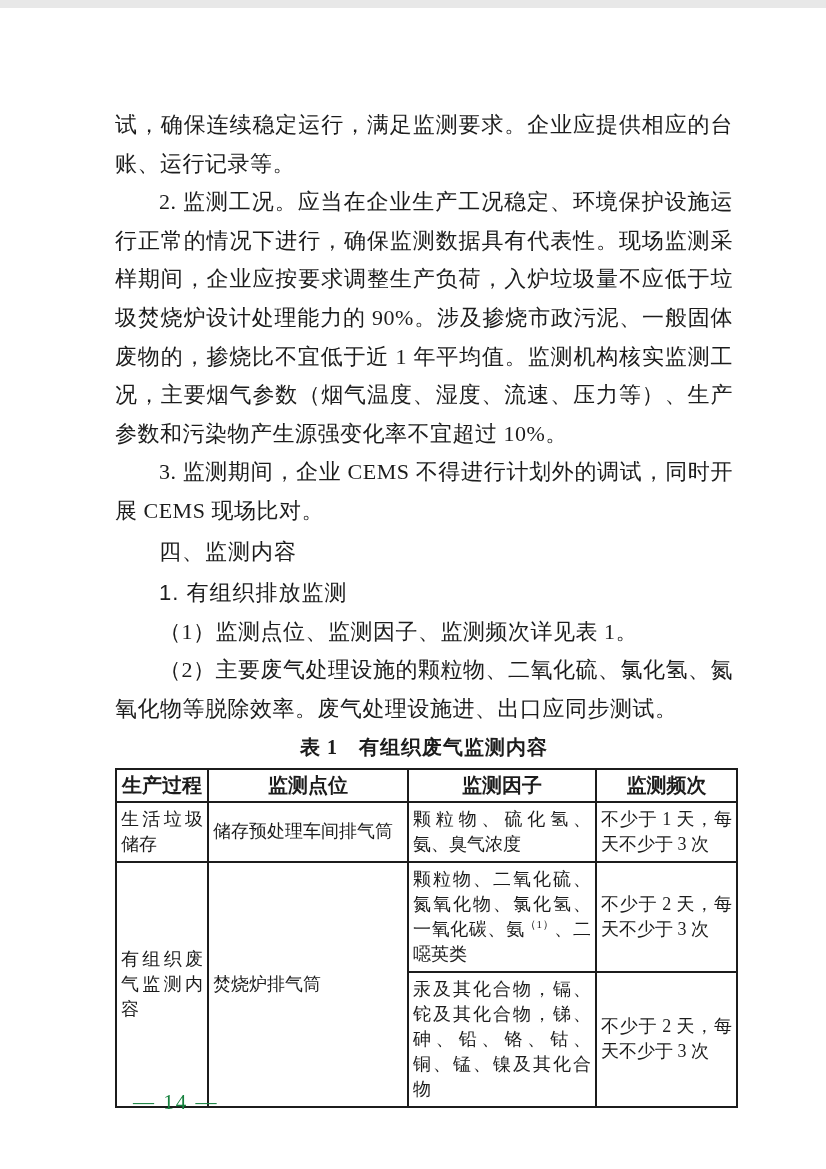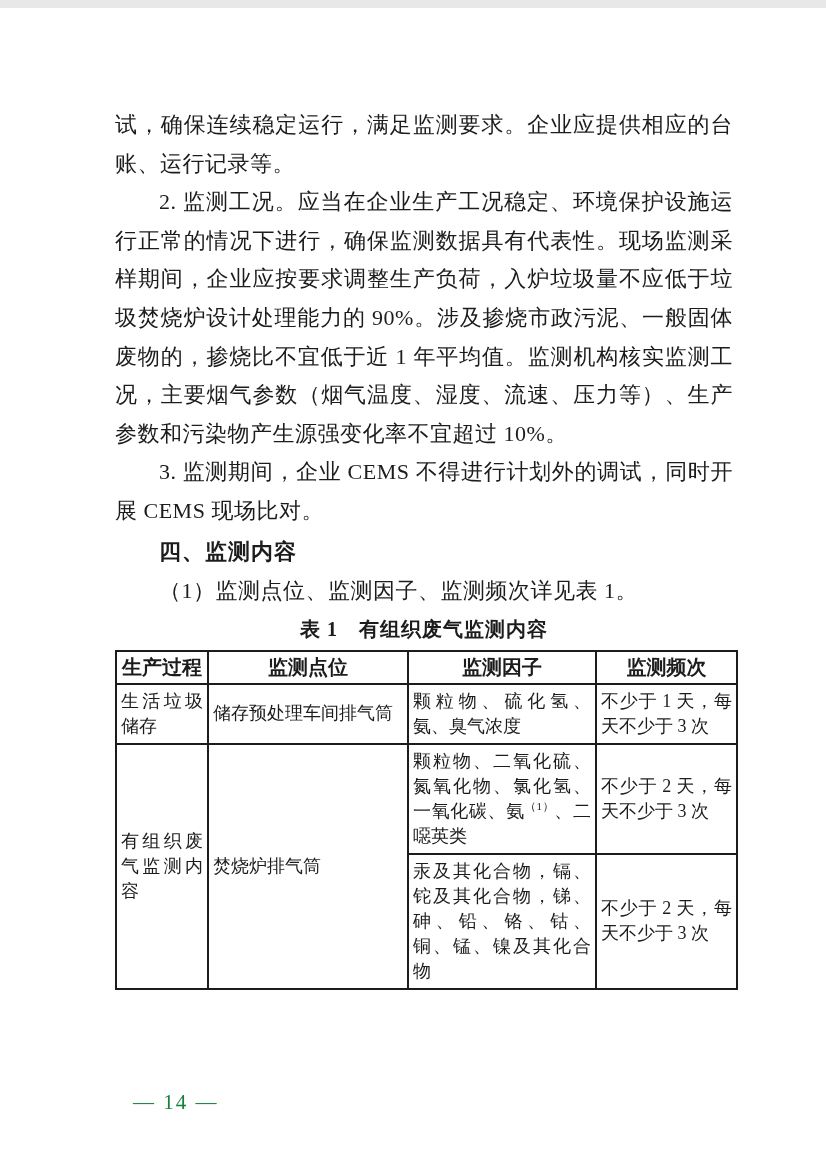--- a/index.html
+++ b/index.html
@@ -23,21 +23,21 @@
     margin: 0;
     font-size: 22px;
     line-height: 38.6px;
     text-align: justify;
     letter-spacing: 0.5px;
   }
   .para.indent { text-indent: 44px; }
   .heading {
     margin: 0;
     font-family: "Liberation Sans", "DejaVu Sans", sans-serif;
-    font-weight: bold;
+    font-weight: normal;
     font-size: 22px;
     line-height: 41px;
     text-indent: 44px;
     letter-spacing: 1px;
   }
   .table-caption {
     margin: 0;
     text-align: center;
     font-weight: bold;
     font-size: 20px;
@@ -95,22 +95,24 @@
 <body>
 
 <div class="page">
   <div class="content">
 
     <p class="para">试，确保连续稳定运行，满足监测要求。企业应提供相应的台账、运行记录等。</p>
     <p class="para indent">2. 监测工况。应当在企业生产工况稳定、环境保护设施运行正常的情况下进行，确保监测数据具有代表性。现场监测采样期间，企业应按要求调整生产负荷，入炉垃圾量不应低于垃圾焚烧炉设计处理能力的 90%。涉及掺烧市政污泥、一般固体废物的，掺烧比不宜低于近 1 年平均值。监测机构核实监测工况，主要烟气参数（烟气温度、湿度、流速、压力等）、生产参数和污染物产生源强变化率不宜超过 10%。</p>
     <p class="para indent">3. 监测期间，企业 CEMS 不得进行计划外的调试，同时开展 CEMS 现场比对。</p>
 
     <h3 class="heading">四、监测内容</h3>
+    <h3 class="heading">1. 有组织排放监测</h3>
 
     <p class="para indent">（1）监测点位、监测因子、监测频次详见表 1。</p>
+    <p class="para indent">（2）主要废气处理设施的颗粒物、二氧化硫、氯化氢、氮氧化物等脱除效率。废气处理设施进、出口应同步测试。</p>
 
     <div class="table-caption">表 1　有组织废气监测内容</div>
 
     <table class="monitoring">
       <colgroup>
         <col class="c1">
           <col class="c2">
           <col class="c3">
           <col class="c4">
       </colgroup>

